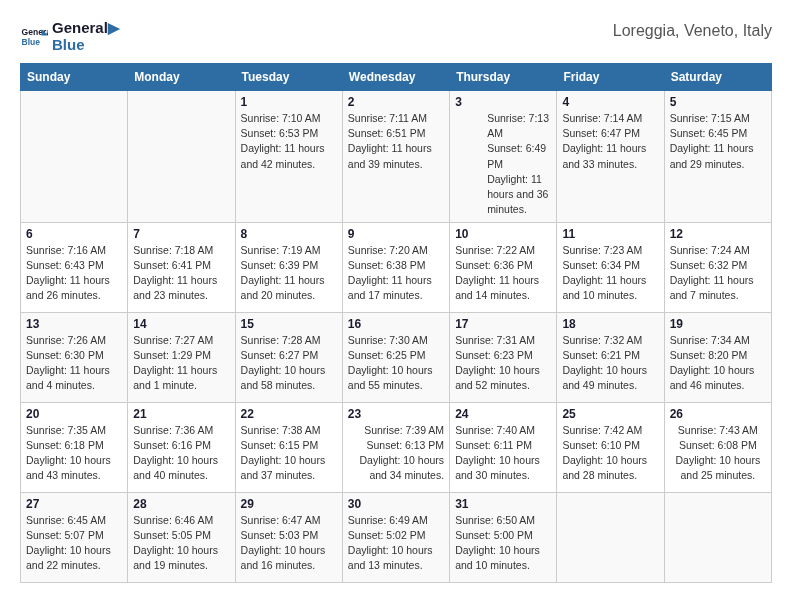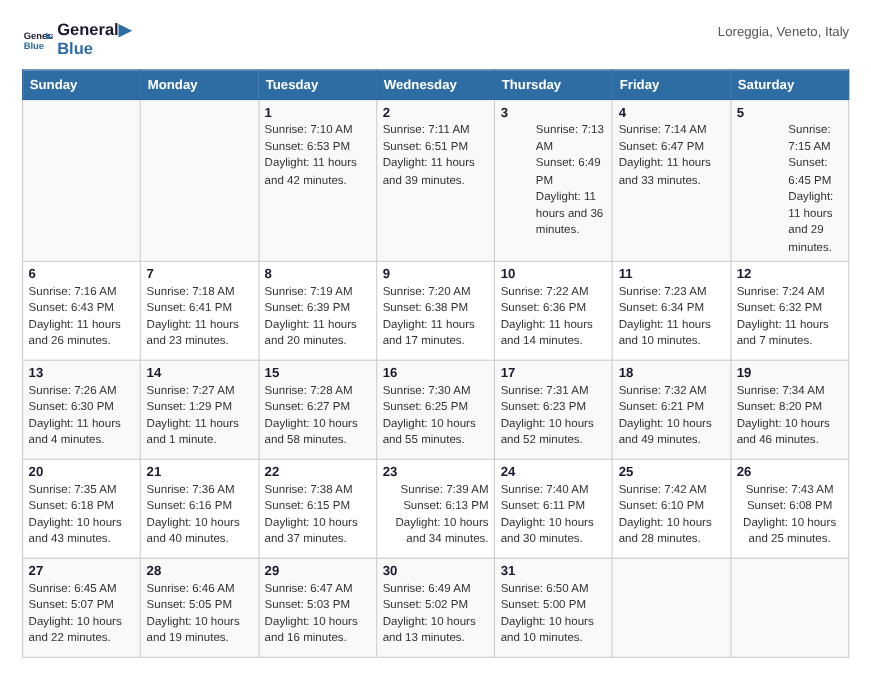--- a/index.html
+++ b/index.html
@@ -28,21 +28,21 @@
     .title-area {
       text-align: right;
     }
     .month-title {
       font-size: 38px;
       font-weight: bold;
       color: #1a1a2e;
       line-height: 1;
     }
     .location-title {
-      font-size: 12px;
+      font-size: 16px;
       color: #555;
       margin-top: 2px;
     }
     table {
       width: 100%;
       border-collapse: collapse;
       font-size: 11px;
     }
     thead th {
       background-color: #2e6da4;
@@ -140,21 +140,21 @@
 Daylight: 11 hours and 36 minutes.</div>
         </td>
         <td>
           <span class="day-number">4</span>
           <div class="day-info" style="white-space: pre-line;">Sunrise: 7:14 AM
 Sunset: 6:47 PM
 Daylight: 11 hours and 33 minutes.</div>
         </td>
         <td>
           <span class="day-number">5</span>
-          <div class="day-info" style="white-space: pre-line; margin-left: 47px;">Sunrise: 7:15 AM
+          <div class="day-info" style="white-space: pre-line;">Sunrise: 7:15 AM
 Sunset: 6:45 PM
 Daylight: 11 hours and 29 minutes.</div>
         </td>
       </tr>
       <tr>
         <td>
           <span class="day-number">6</span>
           <div class="day-info" style="white-space: pre-line;">Sunrise: 7:16 AM
 Sunset: 6:43 PM
 Daylight: 11 hours and 26 minutes.</div>

